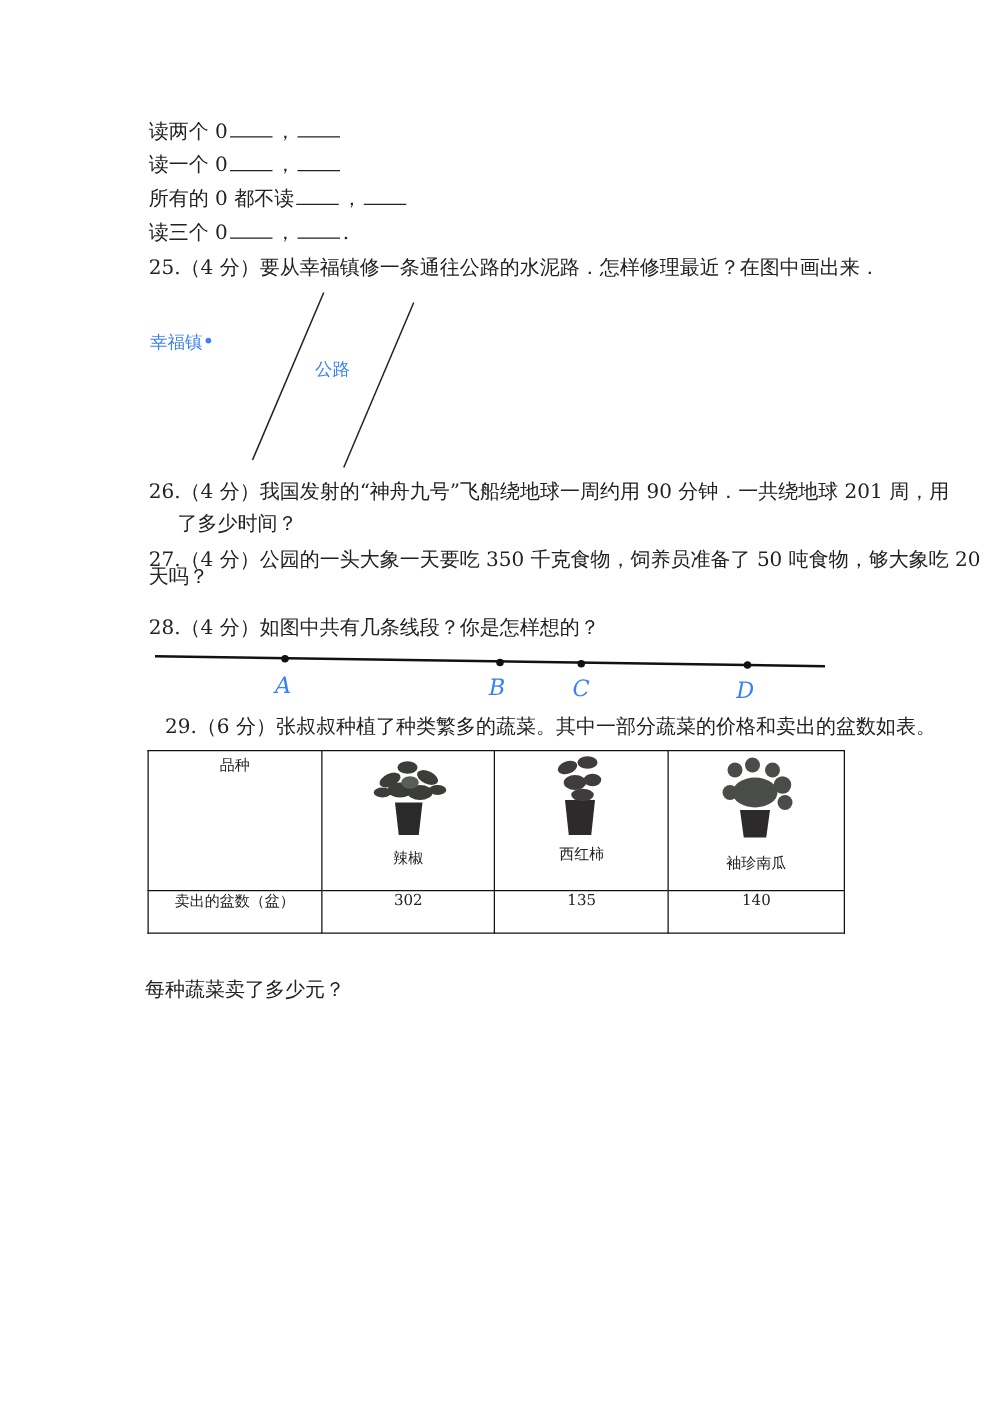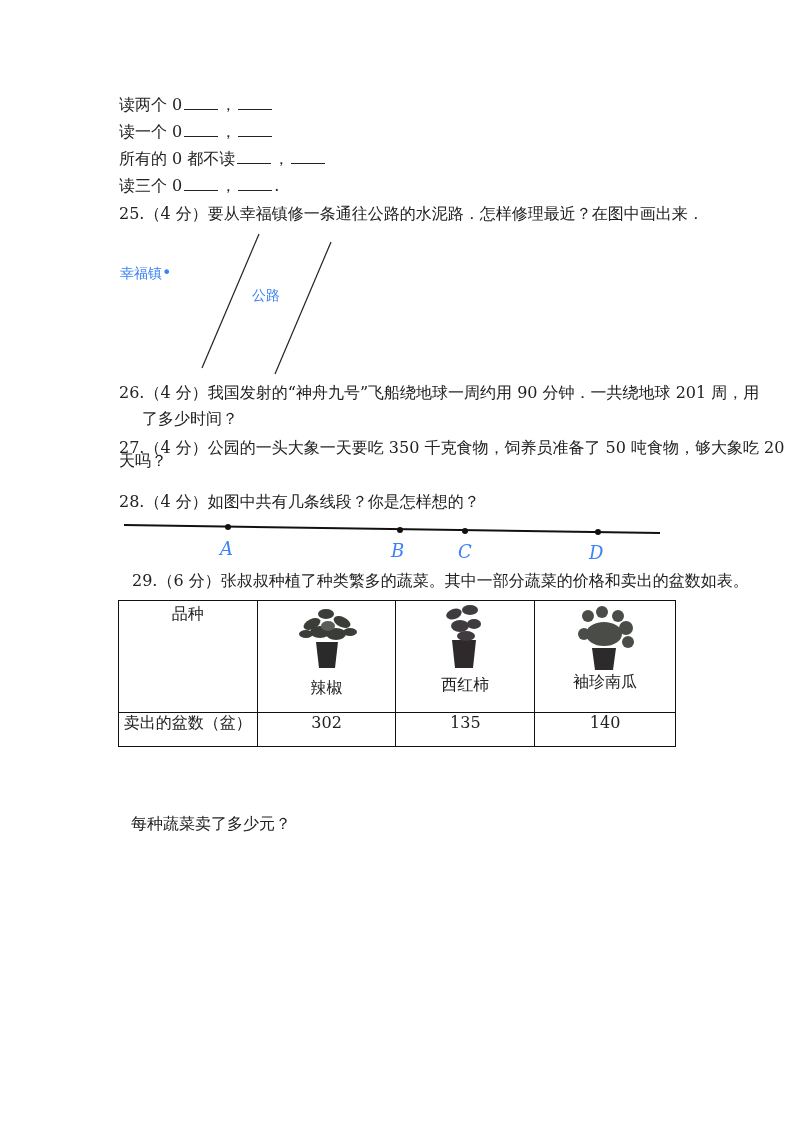--- a/index.html
+++ b/index.html
@@ -8,21 +8,21 @@
       font-family: "DejaVu Serif", "Liberation Serif", serif;
       color: #222; font-size: 13px;
     }
     .line { position: absolute; left: 119px; white-space: nowrap; font-size: 16px; line-height: 18px; }
     .blank { display: inline-block; border-bottom: 1.2px solid #222; width: 34px; height: 12px; vertical-align: baseline; margin: 0 2px; }
     .indent { left: 142px; }
     .fig-label { position: absolute; font-family: "DejaVu Sans", "Liberation Sans", sans-serif; font-size: 14px; color: #3b82f6; }
     svg.fig { position: absolute; left: 0; top: 0; }
     table.veg {
       position: absolute; left: 118px; top: 600px; width: 558px;
-      border-collapse: collapse; font-size: 16px;
+      border-collapse: collapse; font-size: 12px;
     }
     table.veg td { border: 1.3px solid #111; text-align: center; vertical-align: top; padding: 0; }
     .r0 td { height: 111px; }
     .r1 td, .r2 td { height: 33px; vertical-align: middle; }
     .plant { display: block; margin: 3px auto 0; }
     .vname { display: block; margin-top: 8px; }
   </style>
 </head>
 <body>
 
@@ -114,25 +114,25 @@
         <g fill="#4a4d47">
           <circle cx="18" cy="12" r="6"></circle>
           <circle cx="32" cy="8" r="6"></circle>
           <circle cx="48" cy="12" r="6"></circle>
           <circle cx="56" cy="24" r="7"></circle>
           <ellipse cx="34" cy="30" rx="18" ry="12"></ellipse>
           <circle cx="14" cy="30" r="6"></circle>
           <circle cx="58" cy="38" r="6"></circle>
         </g>
       </svg>
-      <span class="vname" style="margin-top:0;">袖珍南瓜</span>
+      <span class="vname" style="margin-top:10px;">袖珍南瓜</span>
     </td>
   </tr>
   <tr class="r2">
     <td>卖出的盆数（盆）</td>
     <td>302</td>
     <td>135</td>
     <td>140</td>
   </tr>
 </tbody>
   </table>
 
-<div class="line" style="top:783px; left:131px;margin-top:32px;">每种蔬菜卖了多少元？</div>
+<div class="line" style="top:783px; left:116px;">每种蔬菜卖了多少元？</div>
 
 </body></html>

